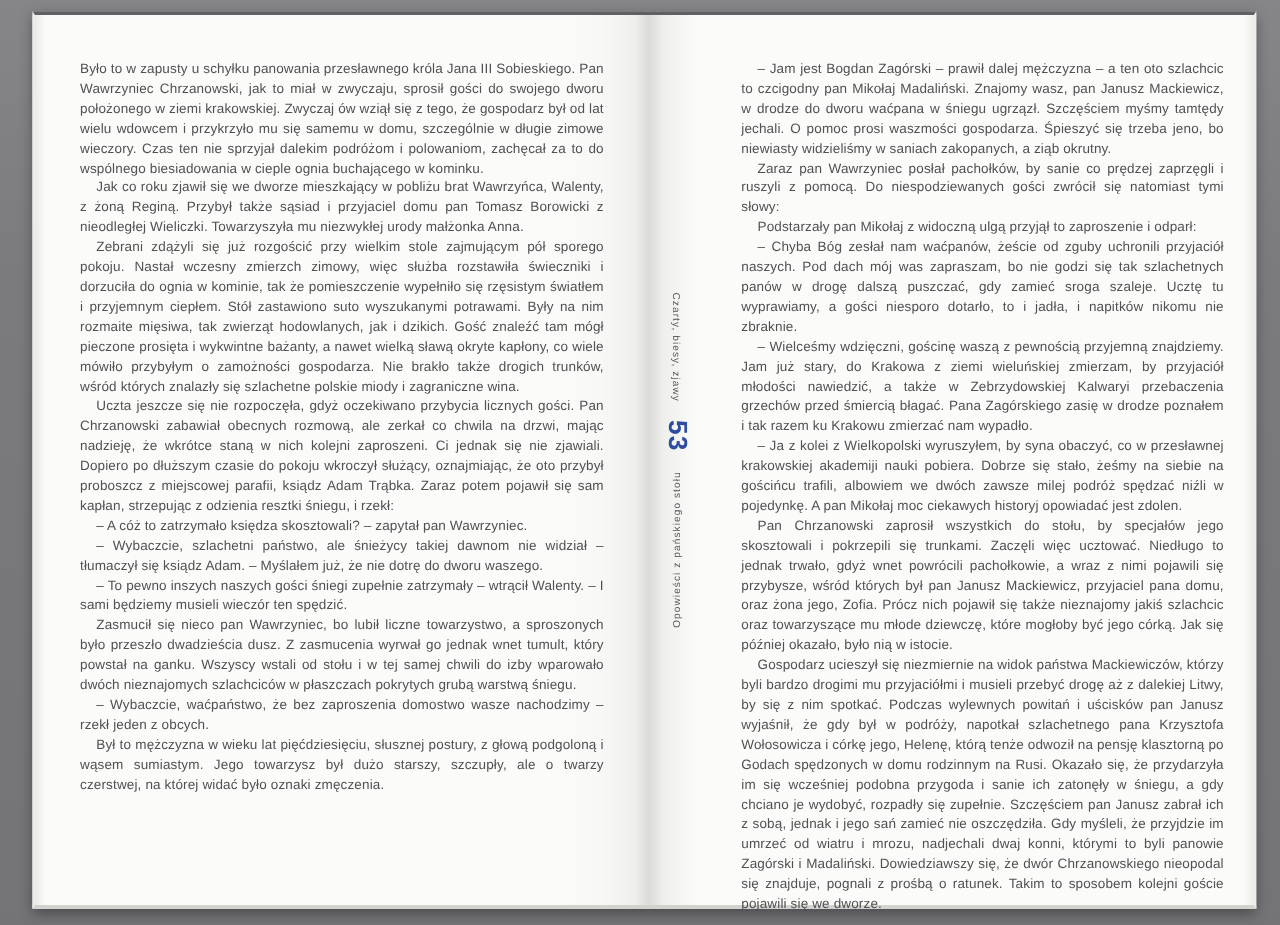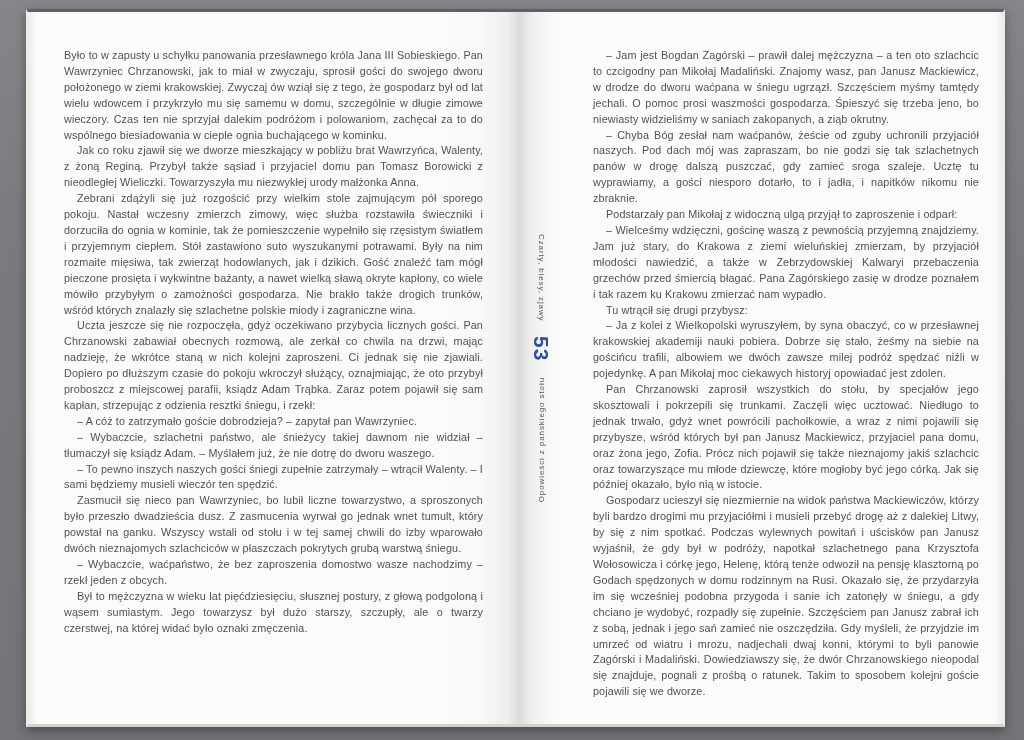--- a/index.html
+++ b/index.html
@@ -62,34 +62,34 @@
 
 <div class="book">
   <div class="edge-l"></div>
   <div class="edge-r"></div>
 
   <div class="page-text left">
       <p class="para">Było to w zapusty u schyłku panowania przesławnego króla Jana III Sobieskiego. Pan Wawrzyniec Chrzanowski, jak to miał w zwyczaju, sprosił gości do swojego dworu położonego w ziemi krakowskiej. Zwyczaj ów wziął się z tego, że gospodarz był od lat wielu wdowcem i przykrzyło mu się samemu w domu, szczególnie w długie zimowe wieczory. Czas ten nie sprzyjał dalekim podróżom i polowaniom, zachęcał za to do wspólnego biesiadowania w cieple ognia buchającego w kominku.</p>
       <p class="para indent">Jak co roku zjawił się we dworze mieszkający w pobliżu brat Wawrzyńca, Walenty, z żoną Reginą. Przybył także sąsiad i przyjaciel domu pan Tomasz Borowicki z nieodległej Wieliczki. Towarzyszyła mu niezwykłej urody małżonka Anna.</p>
       <p class="para indent">Zebrani zdążyli się już rozgościć przy wielkim stole zajmującym pół sporego pokoju. Nastał wczesny zmierzch zimowy, więc służba rozstawiła świeczniki i dorzuciła do ognia w kominie, tak że pomieszczenie wypełniło się rzęsistym światłem i przyjemnym ciepłem. Stół zastawiono suto wyszukanymi potrawami. Były na nim rozmaite mięsiwa, tak zwierząt hodowlanych, jak i dzikich. Gość znaleźć tam mógł pieczone prosięta i wykwintne bażanty, a nawet wielką sławą okryte kapłony, co wiele mówiło przybyłym o zamożności gospodarza. Nie brakło także drogich trunków, wśród których znalazły się szlachetne polskie miody i zagraniczne wina.</p>
       <p class="para indent">Uczta jeszcze się nie rozpoczęła, gdyż oczekiwano przybycia licznych gości. Pan Chrzanowski zabawiał obecnych rozmową, ale zerkał co chwila na drzwi, mając nadzieję, że wkrótce staną w nich kolejni zaproszeni. Ci jednak się nie zjawiali. Dopiero po dłuższym czasie do pokoju wkroczył służący, oznajmiając, że oto przybył proboszcz z miejscowej parafii, ksiądz Adam Trąbka. Zaraz potem pojawił się sam kapłan, strzepując z odzienia resztki śniegu, i rzekł:</p>
-      <p class="para indent">– A cóż to zatrzymało goście dobrodzieja? – zapytał pan Wawrzyniec.</p>
+      <p class="para indent">– A cóż to zatrzymało księdza skosztowali? – zapytał pan Wawrzyniec.</p>
       <p class="para indent">– Wybaczcie, szlachetni państwo, ale śnieżycy takiej dawnom nie widział – tłumaczył się ksiądz Adam. – Myślałem już, że nie dotrę do dworu waszego.</p>
       <p class="para indent">– To pewno inszych naszych gości śniegi zupełnie zatrzymały – wtrącił Walenty. – I sami będziemy musieli wieczór ten spędzić.</p>
       <p class="para indent">Zasmucił się nieco pan Wawrzyniec, bo lubił liczne towarzystwo, a sproszonych było przeszło dwadzieścia dusz. Z zasmucenia wyrwał go jednak wnet tumult, który powstał na ganku. Wszyscy wstali od stołu i w tej samej chwili do izby wparowało dwóch nieznajomych szlachciców w płaszczach pokrytych grubą warstwą śniegu.</p>
       <p class="para indent">– Wybaczcie, waćpaństwo, że bez zaproszenia domostwo wasze nachodzimy – rzekł jeden z obcych.</p>
       <p class="para indent">Był to mężczyzna w wieku lat pięćdziesięciu, słusznej postury, z głową podgoloną i wąsem sumiastym. Jego towarzysz był dużo starszy, szczupły, ale o twarzy czerstwej, na której widać było oznaki zmęczenia.</p>
     </div>
 
   <div class="page-text right">
       <p class="para indent">– Jam jest Bogdan Zagórski – prawił dalej mężczyzna – a ten oto szlachcic to czcigodny pan Mikołaj Madaliński. Znajomy wasz, pan Janusz Mackiewicz, w drodze do dworu waćpana w śniegu ugrzązł. Szczęściem myśmy tamtędy jechali. O pomoc prosi waszmości gospodarza. Śpieszyć się trzeba jeno, bo niewiasty widzieliśmy w saniach zakopanych, a ziąb okrutny.</p>
+      <p class="para indent">Zaraz pan Wawrzyniec posłał pachołków, by sanie co prędzej zaprzęgli i ruszyli z pomocą. Do niespodziewanych gości zwrócił się natomiast tymi słowy:</p>
+      <p class="para indent">Podstarzały pan Mikołaj z widoczną ulgą przyjął to zaproszenie i odparł:</p>
       <p class="para indent">– Chyba Bóg zesłał nam waćpanów, żeście od zguby uchronili przyjaciół naszych. Pod dach mój was zapraszam, bo nie godzi się tak szlachetnych panów w drogę dalszą puszczać, gdy zamieć sroga szaleje. Ucztę tu wyprawiamy, a gości niesporo dotarło, to i jadła, i napitków nikomu nie zbraknie.</p>
-      <p class="para indent">Podstarzały pan Mikołaj z widoczną ulgą przyjął to zaproszenie i odparł:</p>
       <p class="para indent">– Wielceśmy wdzięczni, gościnę waszą z pewnością przyjemną znajdziemy. Jam już stary, do Krakowa z ziemi wieluńskiej zmierzam, by przyjaciół młodości nawiedzić, a także w Zebrzydowskiej Kalwaryi przebaczenia grzechów przed śmiercią błagać. Pana Zagórskiego zasię w drodze poznałem i tak razem ku Krakowu zmierzać nam wypadło.</p>
-      <p class="para indent">Tu wtrącił się drugi przybysz:</p>
       <p class="para indent">– Ja z kolei z Wielkopolski wyruszyłem, by syna obaczyć, co w przesławnej krakowskiej akademiji nauki pobiera. Dobrze się stało, żeśmy na siebie na gościńcu trafili, albowiem we dwóch zawsze milej podróż spędzać niźli w pojedynkę. A pan Mikołaj moc ciekawych historyj opowiadać jest zdolen.</p>
       <p class="para indent">Pan Chrzanowski zaprosił wszystkich do stołu, by specjałów jego skosztowali i pokrzepili się trunkami. Zaczęli więc ucztować. Niedługo to jednak trwało, gdyż wnet powrócili pachołkowie, a wraz z nimi pojawili się przybysze, wśród których był pan Janusz Mackiewicz, przyjaciel pana domu, oraz żona jego, Zofia. Prócz nich pojawił się także nieznajomy jakiś szlachcic oraz towarzyszące mu młode dziewczę, które mogłoby być jego córką. Jak się później okazało, było nią w istocie.</p>
       <p class="para indent">Gospodarz ucieszył się niezmiernie na widok państwa Mackiewiczów, którzy byli bardzo drogimi mu przyjaciółmi i musieli przebyć drogę aż z dalekiej Litwy, by się z nim spotkać. Podczas wylewnych powitań i uścisków pan Janusz wyjaśnił, że gdy był w podróży, napotkał szlachetnego pana Krzysztofa Wołosowicza i córkę jego, Helenę, którą tenże odwoził na pensję klasztorną po Godach spędzonych w domu rodzinnym na Rusi. Okazało się, że przydarzyła im się wcześniej podobna przygoda i sanie ich zatonęły w śniegu, a gdy chciano je wydobyć, rozpadły się zupełnie. Szczęściem pan Janusz zabrał ich z sobą, jednak i jego sań zamieć nie oszczędziła. Gdy myśleli, że przyjdzie im umrzeć od wiatru i mrozu, nadjechali dwaj konni, którymi to byli panowie Zagórski i Madaliński. Dowiedziawszy się, że dwór Chrzanowskiego nieopodal się znajduje, pognali z prośbą o ratunek. Takim to sposobem kolejni goście pojawili się we dworze.</p>
     </div>
 
   <div class="gutter"></div>
 
   <div class="spine-col">
     <span class="spine-text down">Czarty, biesy, zjawy</span>
     <span class="spine-number">53</span>

